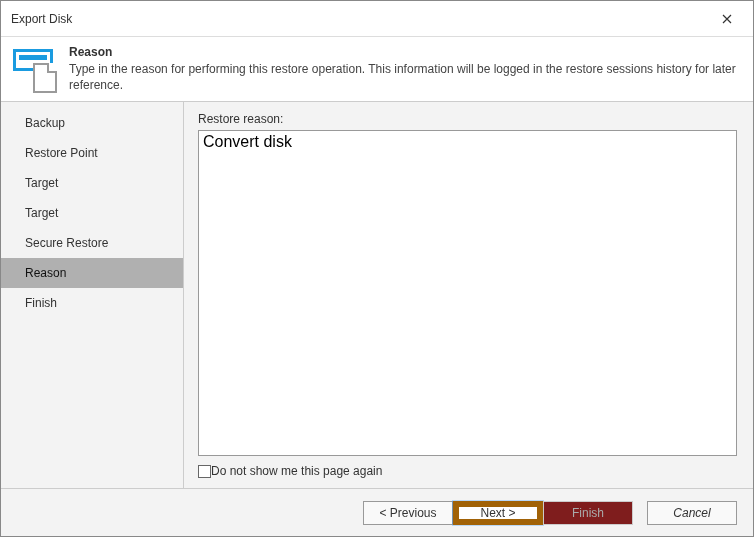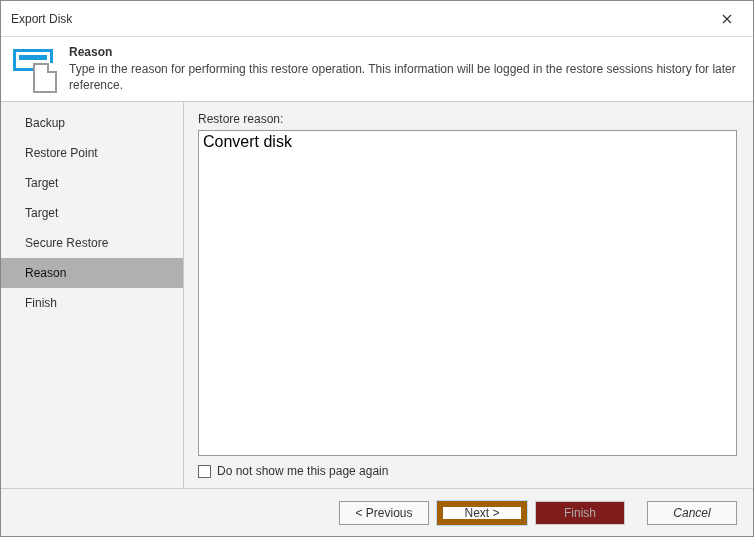--- a/index.html
+++ b/index.html
@@ -17,23 +17,23 @@
   .header-text .title { font-weight:bold; font-size:12px; margin-bottom:2px; }
   .header-text .desc { font-size:12px; color:#444; line-height:1.35; }
   .body { flex:1; display:flex; border-top:1px solid #ccc; min-height:0; }
   .sidebar { width:183px; background:#f3f3f3; border-right:1px solid #ccc; padding-top:6px; }
   .sidebar-item { padding:8px 24px; font-size:12px; color:#333; }
   .sidebar-item.selected { background:#b0b0b0; color:#111; }
   .main { flex:1; background:#f3f3f3; padding:10px 16px 10px 14px; display:flex; flex-direction:column; min-height:0; }
   .field-label { font-size:12px; margin-bottom:4px; color:#333; }
   .textarea-wrap { flex:1; min-height:0; }
   textarea.reason { width:100%; height:100%; resize:none; border:1px solid #999; background:#fff; font-family:inherit; font-size:16px; padding:2px 4px; color:#000000; outline:none; }
-  .checkbox-row { display:flex; align-items:center; gap:6px; margin-top:8px; }
+  .checkbox-row { display:flex; align-items:center; margin-top:8px; }
   .checkbox { width:13px; height:13px; border:1px solid #666; background:#fff; }
-  .footer { height:48px; background:#f3f3f3; border-top:1px solid #ccc; display:flex; align-items:center; justify-content:flex-end; padding:0 16px; gap:8px; }
+  .footer { height:48px; background:#f3f3f3; border-top:1px solid #ccc; display:flex; align-items:center; justify-content:flex-end; padding:0 16px; }
   .btn { min-width:90px; height:24px; display:flex; align-items:center; justify-content:center; border:1px solid #999; background:#f9f9f9; font-size:12px; color:#333; padding:0 10px; }
   .btn.primary { border:6px solid #a16207; background:#fff; box-shadow:0 0 0 1px rgba(10,132,255,0.25); }
   .btn.disabled { color:#aaa; border-color:#ccc; background:#7f1d1d; }
   .gap-before-cancel { margin-left:14px;font-style:italic; }
 </style>
 </head>
 <body>
 
 <div class="window">
 

